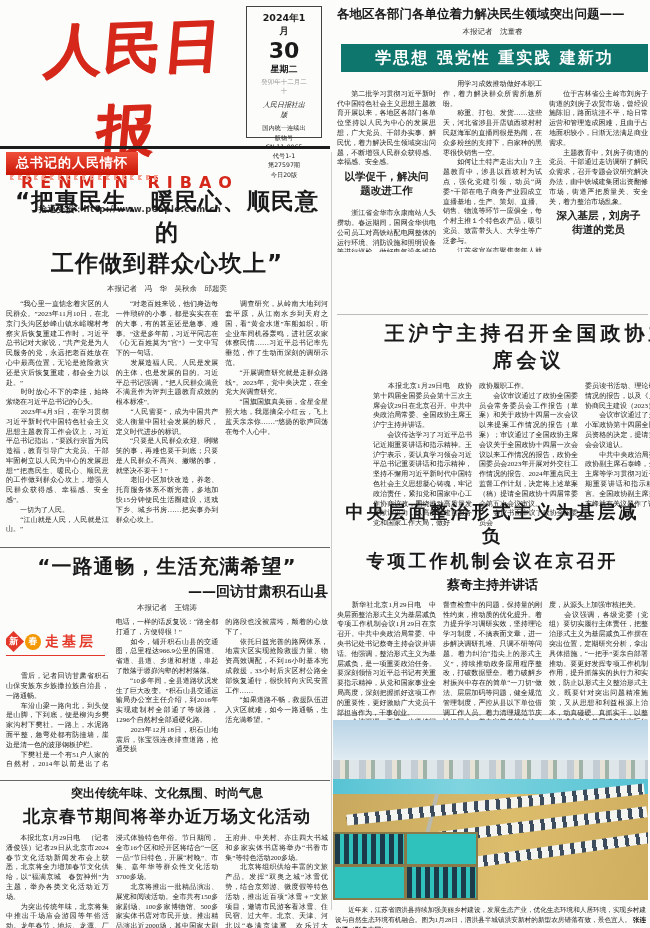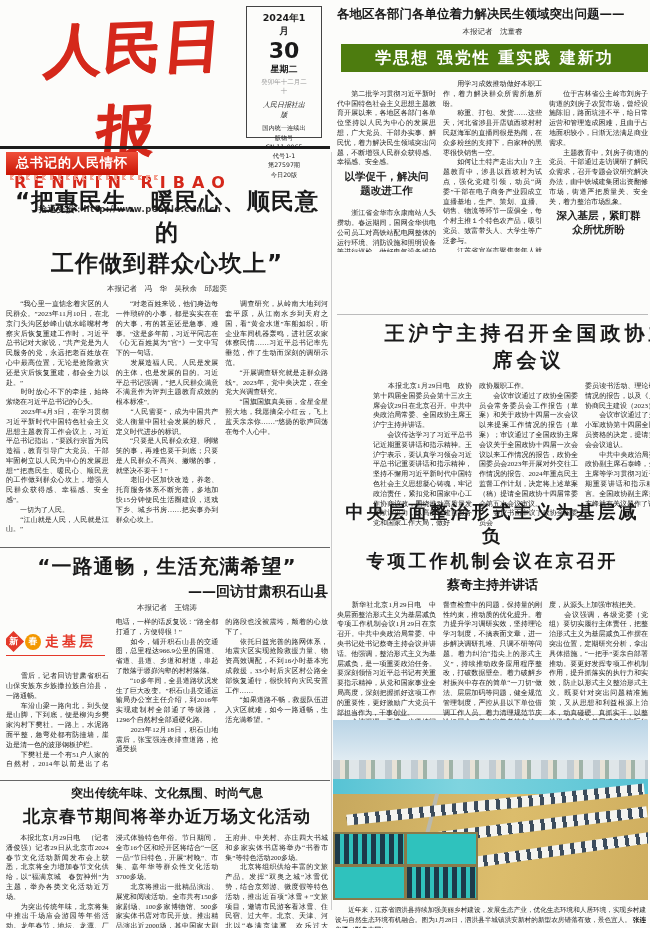--- a/index.html
+++ b/index.html
@@ -10,21 +10,21 @@
     font-family:"DejaVu Sans","Liberation Sans",sans-serif;
     box-shadow:0 0 4px rgba(0,0,0,.35);
   }
   
   .masthead { position:absolute; left:14px; top:6px; width:232px; height:140px; }
   .calli {
     font-size:57px; font-weight:900; color:#d5281b; letter-spacing:2px;
     transform:skewX(-7deg) rotate(-2deg); line-height:1.45; text-align:center;
     font-family:"DejaVu Serif",serif; text-shadow:1px 1px 0 #d5281b;
   }
-  .latin { text-align:left; color:#d5281b; font-weight:bold; font-size:16px; letter-spacing:7px; margin-top:2px; }
+  .latin { text-align:center; color:#d5281b; font-weight:bold; font-size:16px; letter-spacing:7px; margin-top:2px; }
   .site  { text-align:center; color:#333; font-weight:bold; font-size:8.5px; margin-top:12px; letter-spacing:.5px; }
   .datebox {
     position:absolute; left:246px; top:6px; width:76px; height:132px;
     border:1.5px solid #444; padding:5px 14px; text-align:center;
   }
   .db-l1 { font-size:9.5px; font-weight:bold; }
   .db-day { font-size:22px; font-weight:bold; line-height:1.15; }
   .db-wd { font-size:9px; font-weight:bold; margin-bottom:2px; }
   .db-lunar { font-size:6.5px; color:#999; margin-bottom:4px; }
   .db-pub { font-size:7px; font-style:italic; margin-bottom:3px; font-family:"Liberation Serif",serif; }
@@ -40,21 +40,21 @@
   .cols { display:flex; gap:7px; overflow:hidden; }
   .col  { flex:1; font-size:7px; line-height:1.4; text-align:justify; color:#222;
           white-space:pre-line; font-family:"Liberation Serif","DejaVu Serif",serif; overflow:hidden; }
   .byline { text-align:center; font-size:7.5px; color:#333; font-family:"Liberation Serif",serif; }
   .sub { font-size:10.5px; font-weight:bold; text-align:center; line-height:1.3;
          margin:2px 4px; white-space:normal; font-family:"DejaVu Sans",sans-serif; }
   
   .art-top { position:absolute; left:337px; top:6px; width:311px; }
   .art-top .kicker { font-size:12.5px; font-weight:bold; margin-bottom:4px; }
   .art-top .head { font-size:16.5px; font-weight:900; letter-spacing:0; margin-bottom:4px; }
-  .banner { background:#4d7c0f; color:#fff; font-weight:900; font-size:16px; letter-spacing:2px;
+  .banner { background:#0f766e; color:#fff; font-weight:900; font-size:16px; letter-spacing:2px;
             text-align:center; height:28px; line-height:28px; margin:7px 0 8px 4px; }
   .art-top .cols { height:172px; }
   
   .art-lead { position:absolute; left:6px; top:152px; width:322px; }
   .label-box { display:inline-block; background:linear-gradient(#f0503a,#c91505); color:#fff;
                font-weight:900; font-size:13px; padding:2px 10px 3px; letter-spacing:1px; position:relative; }
   .label-wave { height:5px; width:150px; margin-left:4px;
                 background:linear-gradient(135deg,#f5a08f 3px,transparent 3px),linear-gradient(45deg,#f5a08f 3px,transparent 3px);
                 background-size:8px 5px; }
   .art-lead .head { font-size:23px; font-weight:900; text-align:center; line-height:1.35;
@@ -153,21 +153,21 @@
         <div class="sub">以学促干，解决问题改进工作</div>
         <span>　　浙江省金华市永康南站人头攒动。春运期间，国网金华供电公司员工对高铁站配电网整体的运行环境、消防设施和照明设备等进行巡检，做好电气设备维护和隐患消除，解答用电问题。</span>
       </div>
       <div class="col">　　用学习成效推动做好本职工作，着力解决群众所需所急所盼。
 　　称重、打包、发货……这些天，河北省涉县开店镇西坡村村民赵海军的直播间很是热闹，在众多粉丝的支持下，自家种的黑枣很快销售一空。
 　　如何让土特产走出大山？主题教育中，涉县以西坡村为试点，强化党建引领，动员“两委”干部在电子商务产业园成立直播基地，生产、策划、直播、销售、物流等环节一应俱全，每个村主推１个特色农产品，吸引党员、致富带头人、大学生等广泛参与。
 　　江苏省宜兴市聚焦老年人就餐、就医等实际问题，发动爱心企业、网格员、志愿者等社会力量，积极探索“堂食助餐＋定点取餐”等模式，不断优化城乡社区助餐服务，持续推进居家养老服务站点标准化建设。</div>
       <div class="col">
         <span>　　位于吉林省公主岭市刘房子街道的刘房子农贸市场，曾经设施陈旧，路面坑洼不平，给日常运营和管理造成困难，且由于占地面积较小，日渐无法满足商业需求。
 　　主题教育中，刘房子街道的党员、干部通过走访调研了解民众需求，召开专题会议研究解决办法，由中铁城建集团出资翻修市场，街道严把质量关、安全关，着力整治市场乱象。</span>
-        <div class="sub">深入基层，紧盯群众所忧所盼</div>
+        <div class="sub">深入基层，刘房子街道的党员</div>
         
         
       </div>
     </div>
   </section>
 
   <section class="art-lead">
     <div class="label-box">总书记的人民情怀</div>
     <div class="label-wave"></div>
     <h1 class="head">“把惠民生、暖民心、顺民意的

